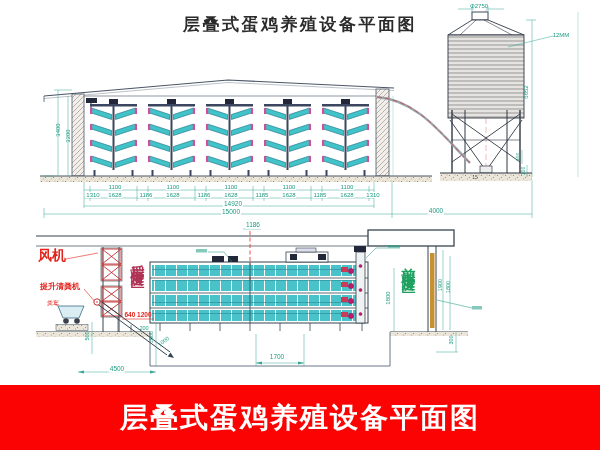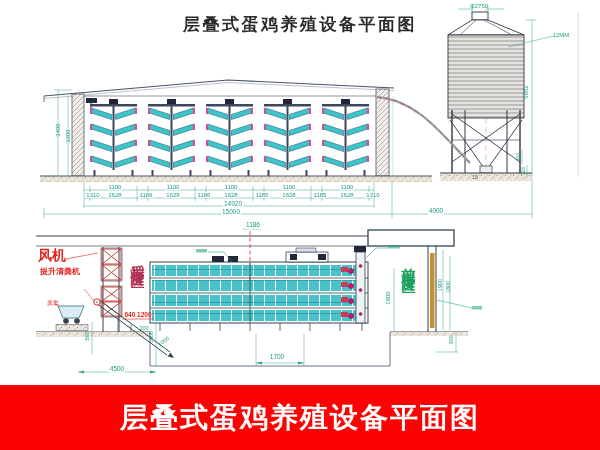--- a/index.html
+++ b/index.html
@@ -329,21 +329,21 @@
 
   <span class="t g s6" style="left:479px;top:6px">Φ2750</span>
   <span class="t g s6" style="left:561px;top:35px">12MM</span>
   <span class="t rot g s6" style="left:526px;top:92px">6852</span>
   <span class="t rot g s5" style="left:518px;top:157px">100</span>
   <span class="t rot g s5" style="left:523px;top:171px">100</span>
   <span class="t dk s5" style="left:475px;top:177px">15</span>
 
   <span class="t g s65 bg" style="left:253px;top:225px">1186</span>
   <span class="t r b s9" style="left:52px;top:256px">风机</span>
-  <span class="t r b s8" style="left:60px;top:272px">提升清粪机</span>
+  <span class="t r b s8" style="left:60px;top:287px">提升清粪机</span>
   <span class="t r s6" style="left:53px;top:303px">粪车</span>
   <div class="vt s9" style="left:130px;top:252px;color:#b03355">后端走道区</div>
   <div class="vt s9" style="left:401px;top:257px;color:#1fa060">前端走道区</div>
   <span class="t r b s65" style="left:138px;top:315px">640 1200</span>
   <span class="t g s55" style="left:144px;top:329px">200</span>
   <span class="t rot g s55" style="left:88px;top:336px">500</span>
   <span class="t rot g s55" style="left:152px;top:337px">1600</span>
   <span class="t rot38 g s55" style="left:164px;top:342px">1000</span>
   <span class="t g s65 bg" style="left:117px;top:369px">4500</span>
   <span class="t g s65 bg" style="left:277px;top:357px">1700</span>

